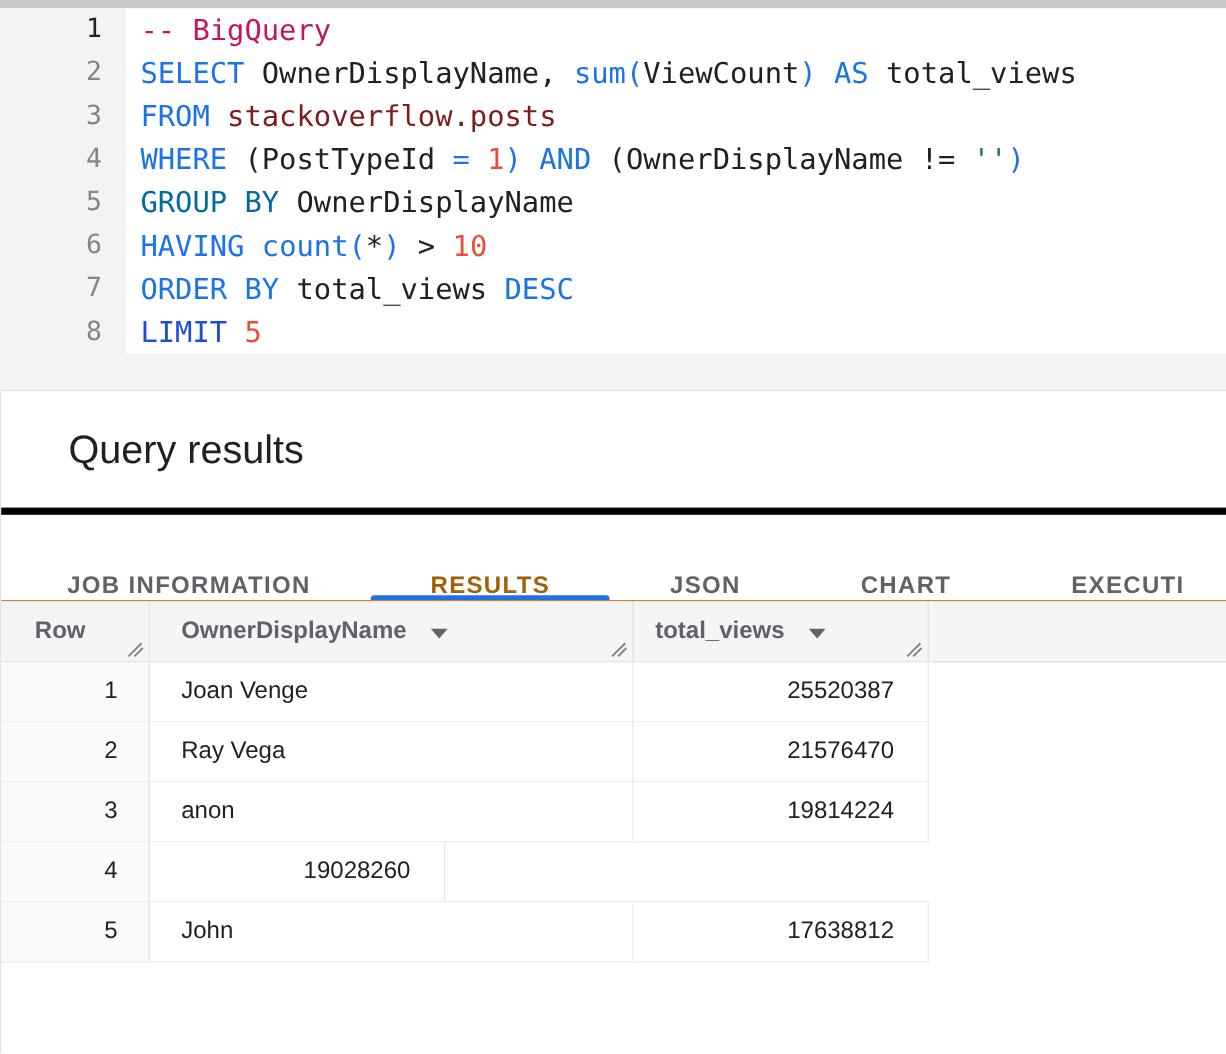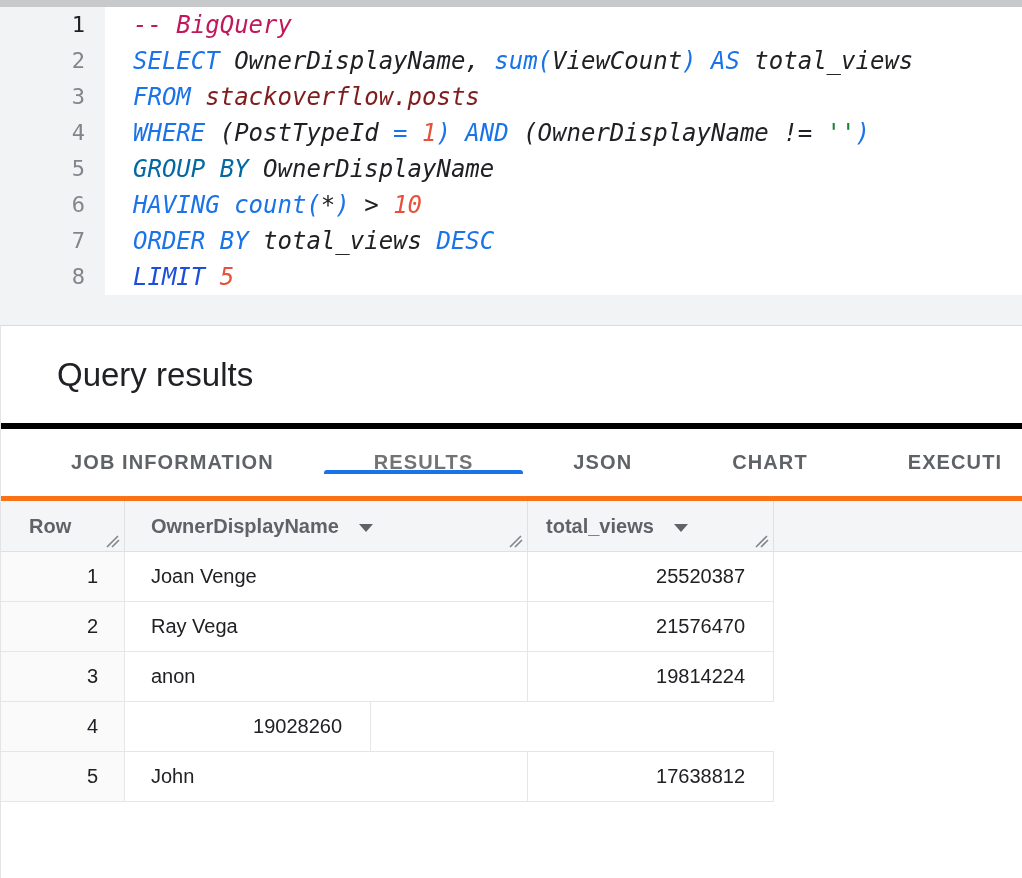--- a/index.html
+++ b/index.html
@@ -19,45 +19,45 @@
   }
   .gutter-bg { position: absolute; top: 0; left: 0; width: 105px; height: 288px; background: #f1f3f4; }
   .editor-band { position: absolute; left: 0; bottom: 0; width: 100%; height: 30px; background: #f2f3f4; }
   .code { position: relative; z-index: 1; font-family: "DejaVu Sans Mono", monospace; font-size: 24px; }
   .code-line { display: flex; height: 36px; line-height: 36px; }
   .line-no {
     flex: none; width: 85px; text-align: right; color: #80868b;
     font-size: 22px; user-select: none;
   }
   .line-no.active { color: #202124; }
-  .line-code { margin-left: 48px; white-space: pre; font-style: italic; }
+  .line-code { margin-left: 32px; white-space: pre; }
 
   
   .results-panel {
     position: absolute; top: 326px; left: 0; right: 0; bottom: 0;
     background: #ffffff; border-left: 1px solid #e4e4e4; box-sizing: border-box;
   }
   .results-heading {
     height: 103px; display: flex; align-items: center; padding-left: 56px;
     border-bottom: 6px solid #000000; box-sizing: border-box;
   }
   .results-heading h1 { margin: 0; font-size: 33px; font-weight: 400; color: #202124; }
 
   
   .tabbar {
-    height: 72px; display: flex; align-items: center; padding-left: 20px;
-    border-bottom: 5px solid #f97316; box-sizing: border-box;
+    height: 72px; display: flex; align-items: flex-end; padding-left: 5px;
+    border-bottom: 1px solid #f97316; box-sizing: border-box;
     overflow: hidden; white-space: nowrap;
   }
   .tab {
     position: relative; display: flex; align-items: center; padding: 0 50px;
     font-size: 20px; font-weight: 700; letter-spacing: 1.1px; color: #5f6368;
     cursor: pointer; flex: none;
   }
-  .tab.active { color: #737373; }
+  .tab.active { color: #a16207; }
   .tab-indicator {
     position: absolute; left: 0; right: 0; bottom: 0; height: 4px;
     background: #1a73e8; border-radius: 3px 3px 0 0;
   }
 
   
   .thead {
     display: flex; height: 51px; background: #f4f5f6;
     border-bottom: 1px solid #e0e0e0; box-sizing: border-box;
   }

